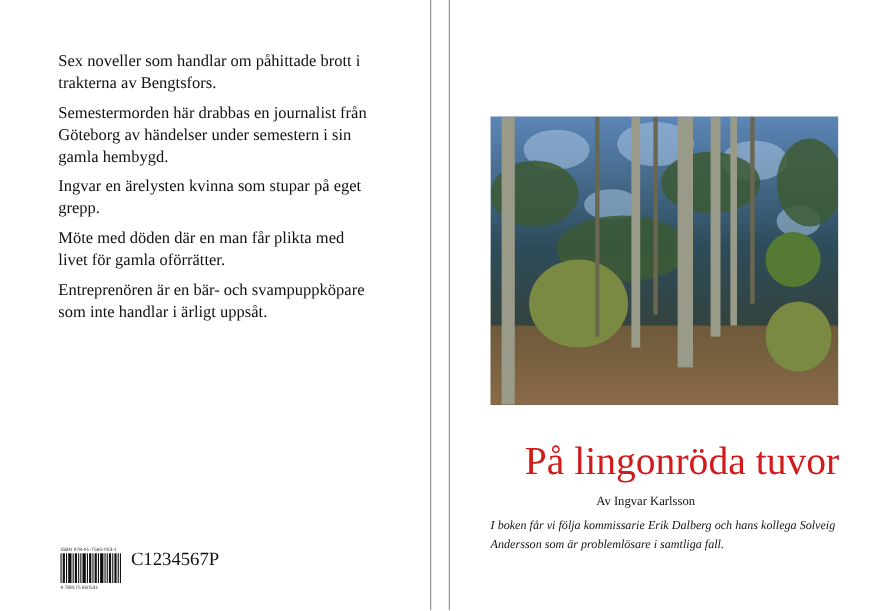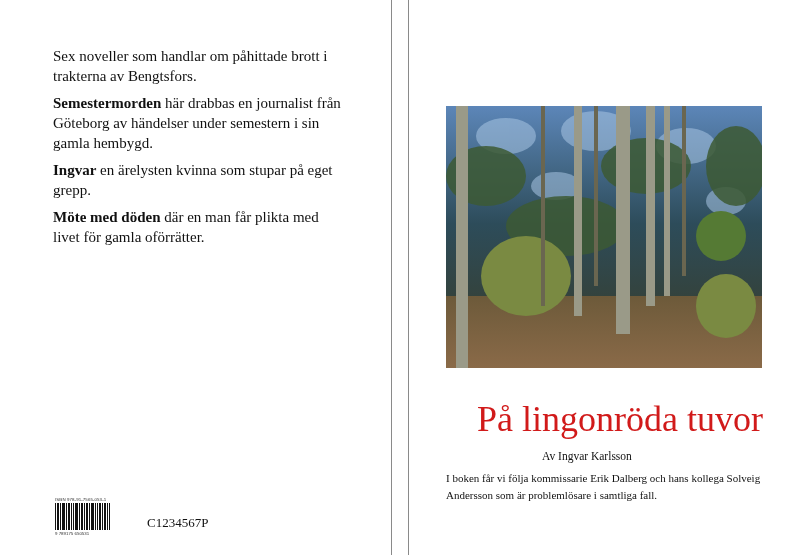--- a/index.html
+++ b/index.html
@@ -3,44 +3,45 @@
 <meta charset="utf-8">
 <style>
   html, body { margin:0; padding:0; }
   body {
     width:800px; height:555px; background:#ffffff; position:relative; overflow:hidden;
     font-family: "Liberation Serif", "DejaVu Serif", serif; color:#111;
   }
   .spine-line { position:absolute; top:0; width:1px; height:555px; background:#8a8a8a; }
   .back { position:absolute; left:53px; top:46px; width:290px; font-size:15px; line-height:20px; }
   .back p { margin:0 0 7px 0; }
-  .back b { font-weight:bold;text-align:center; }
+  .back b { font-weight:normal;text-align:center; }
   .barcode-wrap { position:absolute; left:55px; top:497px; width:56px; }
   .isbn-text { font-family:"Liberation Sans", sans-serif; font-size:4.4px; letter-spacing:0.1px; color:#333; white-space:nowrap; }
   .bars { display:flex; height:27px; align-items:stretch; margin-top:1px; }
   .bars span { display:block; background:#111; margin-right:1px; }
   .barnum { font-family:"Liberation Sans", sans-serif; font-size:4.4px; color:#333; white-space:nowrap; margin-top:1px; }
-  .code { position:absolute; left:119px; top:515px; font-size:13px;margin-left:28px; }
+  .code { position:absolute; left:119px; top:499px; font-size:17px; }
   .photo { position:absolute; left:446px; top:106px; width:316px; height:262px; overflow:hidden;
     background: linear-gradient(180deg,#4c6f9a 0%,#7da0c4 25%,#3f5b45 55%,#5f5a33 75%,#6b5636 100%); }
   .title { position:absolute; left:430px; top:397px; width:380px; text-align:center; color:#d11a1a; font-size:36px; line-height:44px; }
   .author { position:absolute; left:542px; top:450px; font-size:11.5px; }
-  .desc { position:absolute; left:446px; top:470px; width:330px; font-size:11px; line-height:17px; }
+  .desc { position:absolute; left:446px; top:470px; width:330px; font-size:11px; line-height:17px;font-style:italic; }
 </style>
 </head>
 <body>
 
 <div class="spine-line" style="left:391px;"></div>
 <div class="spine-line" style="left:408px;"></div>
 
 <div class="back">
   <p>Sex noveller som handlar om påhittade brott i trakterna av Bengtsfors.</p>
   <p><b>Semestermorden</b><span> här drabbas en journalist från Göteborg av händelser under semestern i sin gamla hembygd.</span></p>
   <p><b>Ingvar</b><span> en ärelysten kvinna som stupar på eget grepp.</span></p>
   <p><b>Möte med döden</b><span> där en man får plikta med livet för gamla oförrätter.</span></p>
+  <p><b>Entreprenören</b><span> är en bär- och svampuppköpare som inte handlar i ärligt uppsåt.</span></p>
 </div>
 
 <div class="barcode-wrap">
   <div class="isbn-text">ISBN 978-91-7565-053-1</div>
   <div class="bars">
     <span style="width:1px"></span>
       <span style="width:2px"></span>
       <span style="width:1px"></span>
       <span style="width:3px"></span>
       <span style="width:1px"></span>

